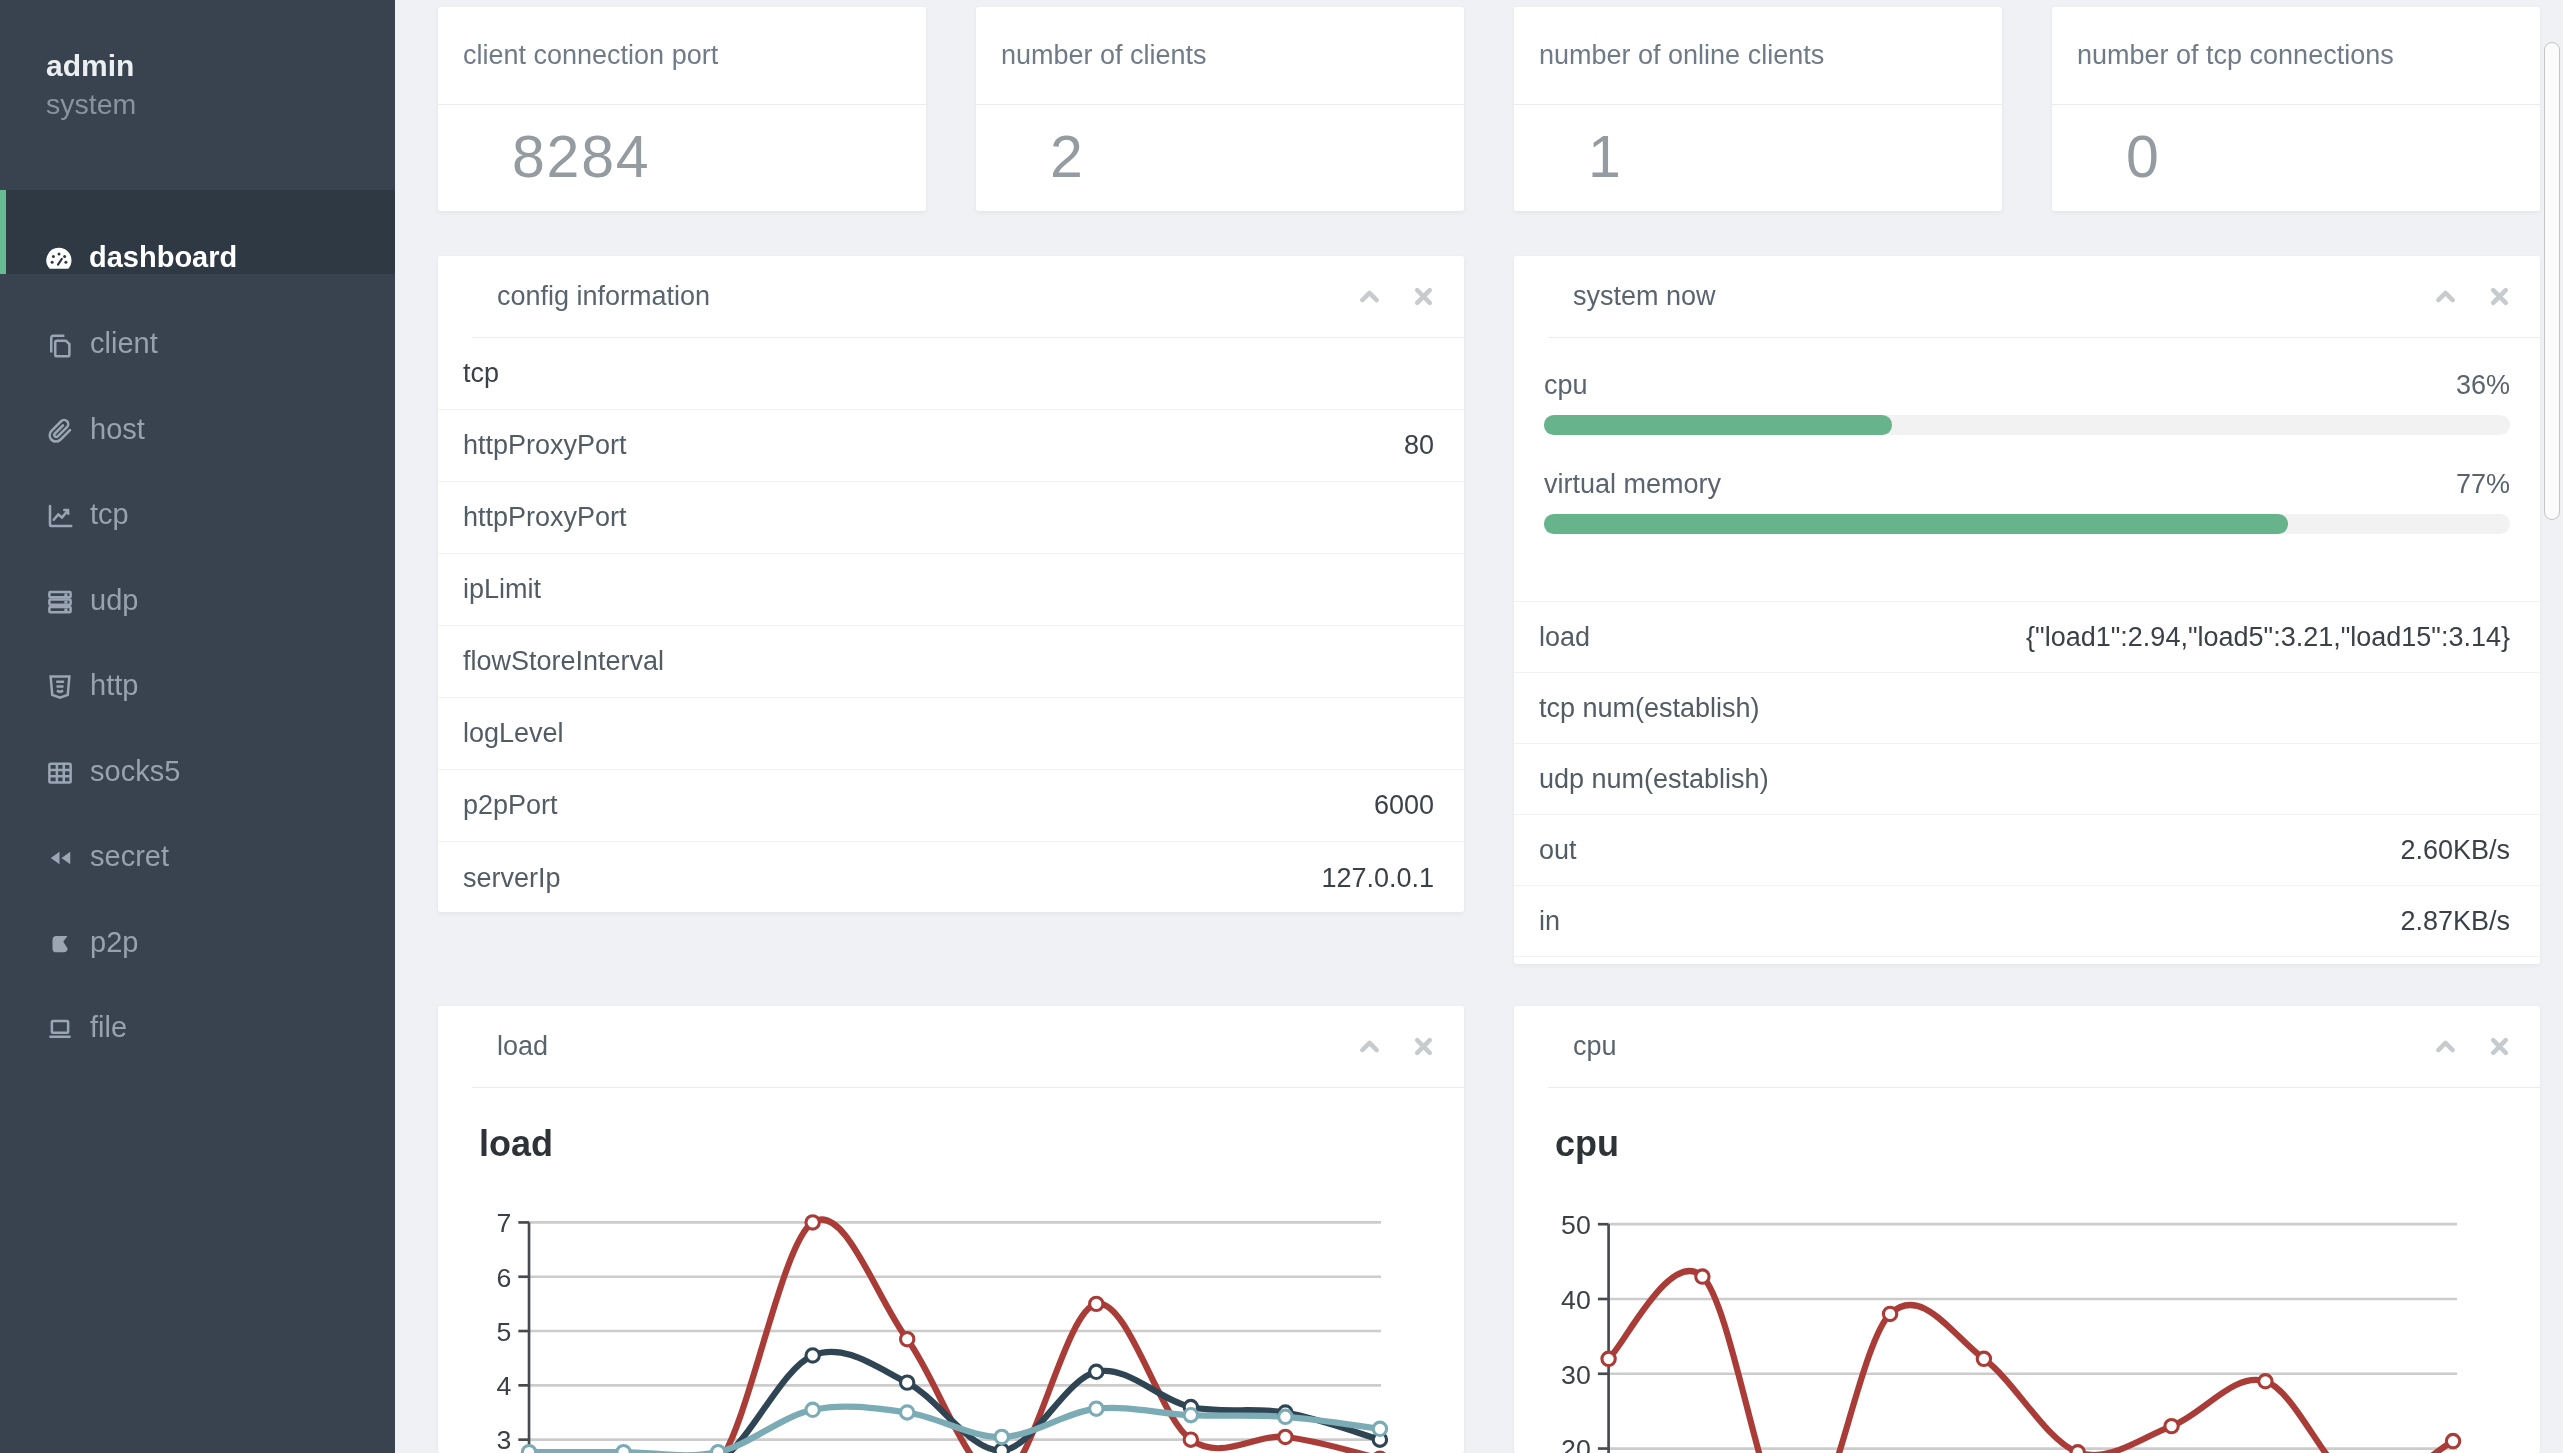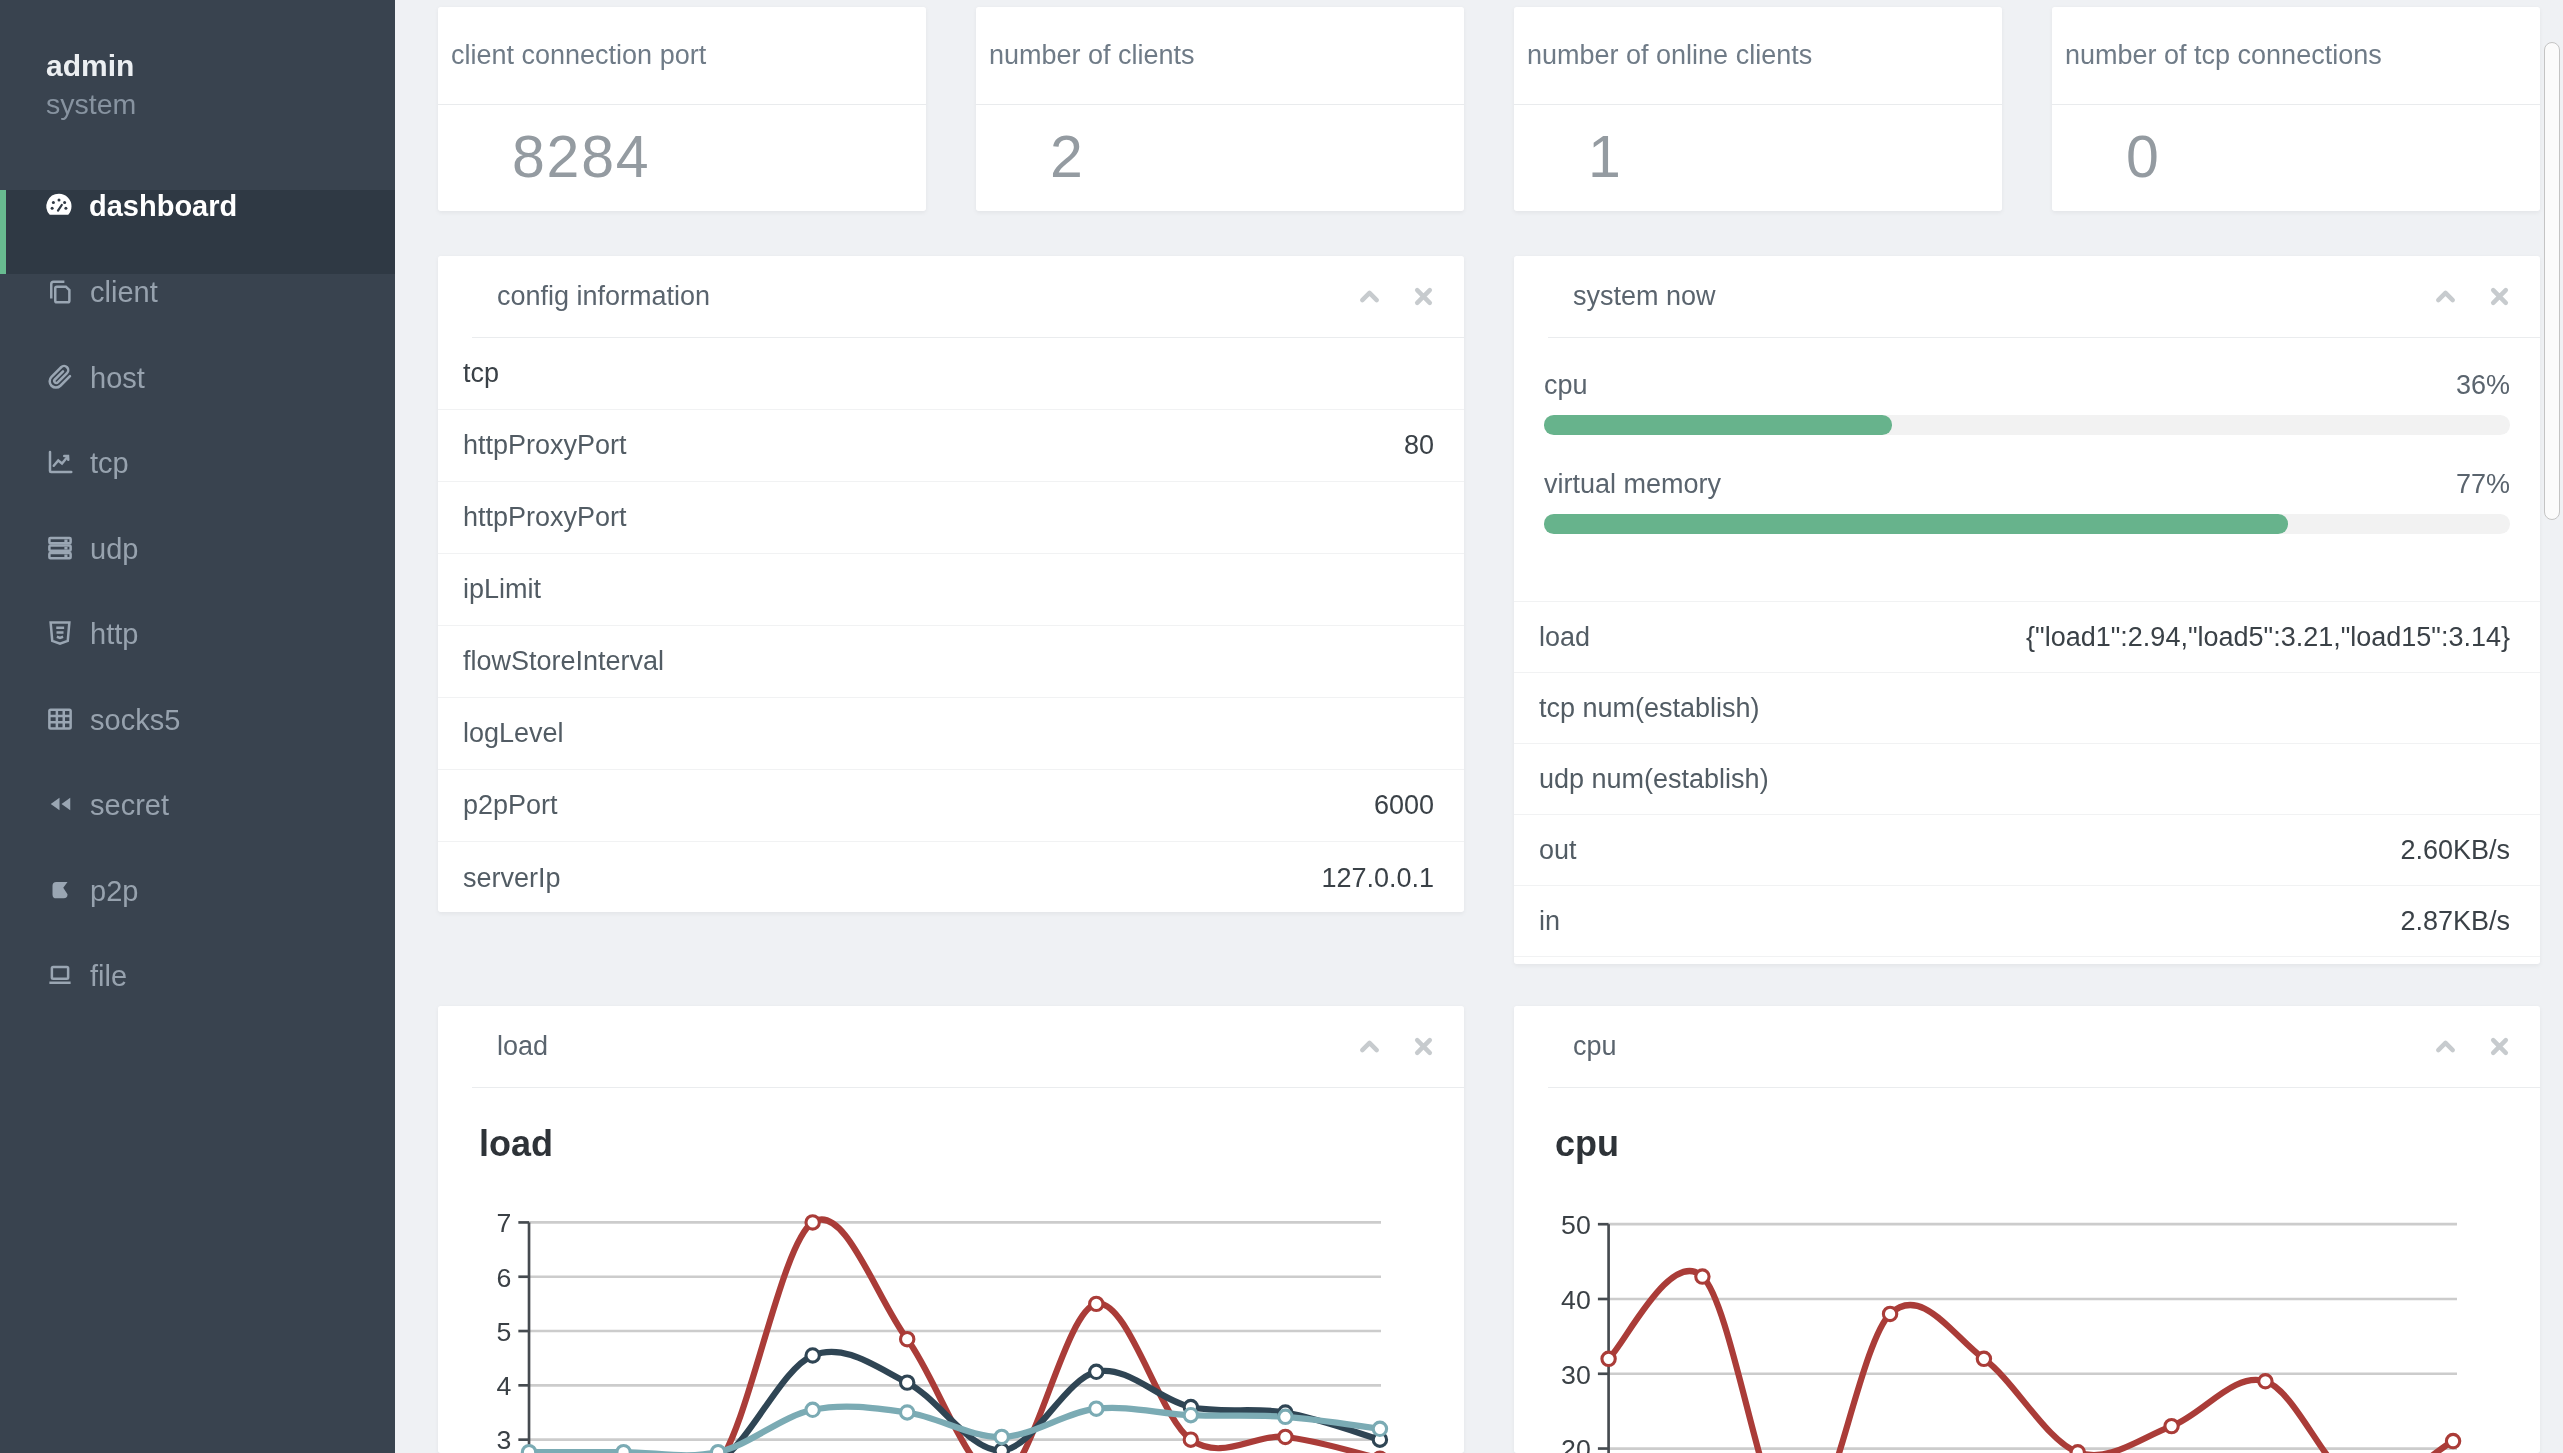--- a/index.html
+++ b/index.html
@@ -4,34 +4,34 @@
 <style>
   * { margin:0; padding:0; box-sizing:border-box; }
   html,body { width:2563px; height:1453px; overflow:hidden; background:#eff1f4;
               font-family:"Liberation Sans","DejaVu Sans",sans-serif; position:relative; }
 
   
   .sidebar { position:absolute; left:0; top:0; width:395px; height:1453px; background:#39434f; }
   .user { position:absolute; left:46px; top:46px; }
   .user-name { font-size:30px; font-weight:bold; color:#eceff2; line-height:39px; }
   .user-role { font-size:28.5px; color:#8793a0; line-height:39px; }
-  .nav-item { position:absolute; left:0; width:395px; height:84px; display:flex; align-items:flex-start;
+  .nav-item { position:absolute; left:0; width:395px; height:84px; display:flex; align-items:flex-end;
               padding-left:45px; cursor:pointer; }
   .nav-item .nicon { width:30px; height:30px; margin-right:15px; color:#9aa6b3; flex:none; display:flex; }
   .nav-item .nicon svg { width:30px; height:30px; }
   .nav-item .nlabel { font-size:29px; color:#97a2ae; }
   .nav-item.active { background:#2f3944; border-left:6.2px solid #68bb90; padding-left:38px; }
   .nav-item.active .nlabel { color:#ffffff; font-weight:bold; }
   .nav-item.active .nicon { color:#ffffff; }
 
   
   .card { position:absolute; top:7.1px; height:204px; width:488px; background:#fff; border-radius:2.7px;
           box-shadow:0 1.8px 4.5px rgba(0,0,0,.05); }
   .card-label { height:98px; border-bottom:1.8px solid #e9ebed; display:flex; align-items:center;
-                padding-left:13px; font-size:27px; color:#6f7b87; }
+                padding-left:25px; font-size:27px; color:#6f7b87; }
   .card-value { height:104px; display:flex; align-items:center; padding-left:39px;
                 font-size:59px; font-weight:100; color:#949ba1; letter-spacing:1.8px;margin-left:35px; }
 
   
   .panel { position:absolute; background:#fff; border-radius:2.7px; box-shadow:0 1.8px 4.5px rgba(0,0,0,.05); }
   .panel-header { height:82px; border-bottom:1.8px solid #eaecee; display:flex; align-items:center;
                   padding:0 27px 0 25px;margin-left:34px; }
   .panel-title { font-size:27px; color:#5a646e; flex:1; }
   .panel-actions { display:flex; gap:27px; color:#c7cbce; }
   .panel-actions .pa { width:27px; height:27px; cursor:pointer; display:flex; }

